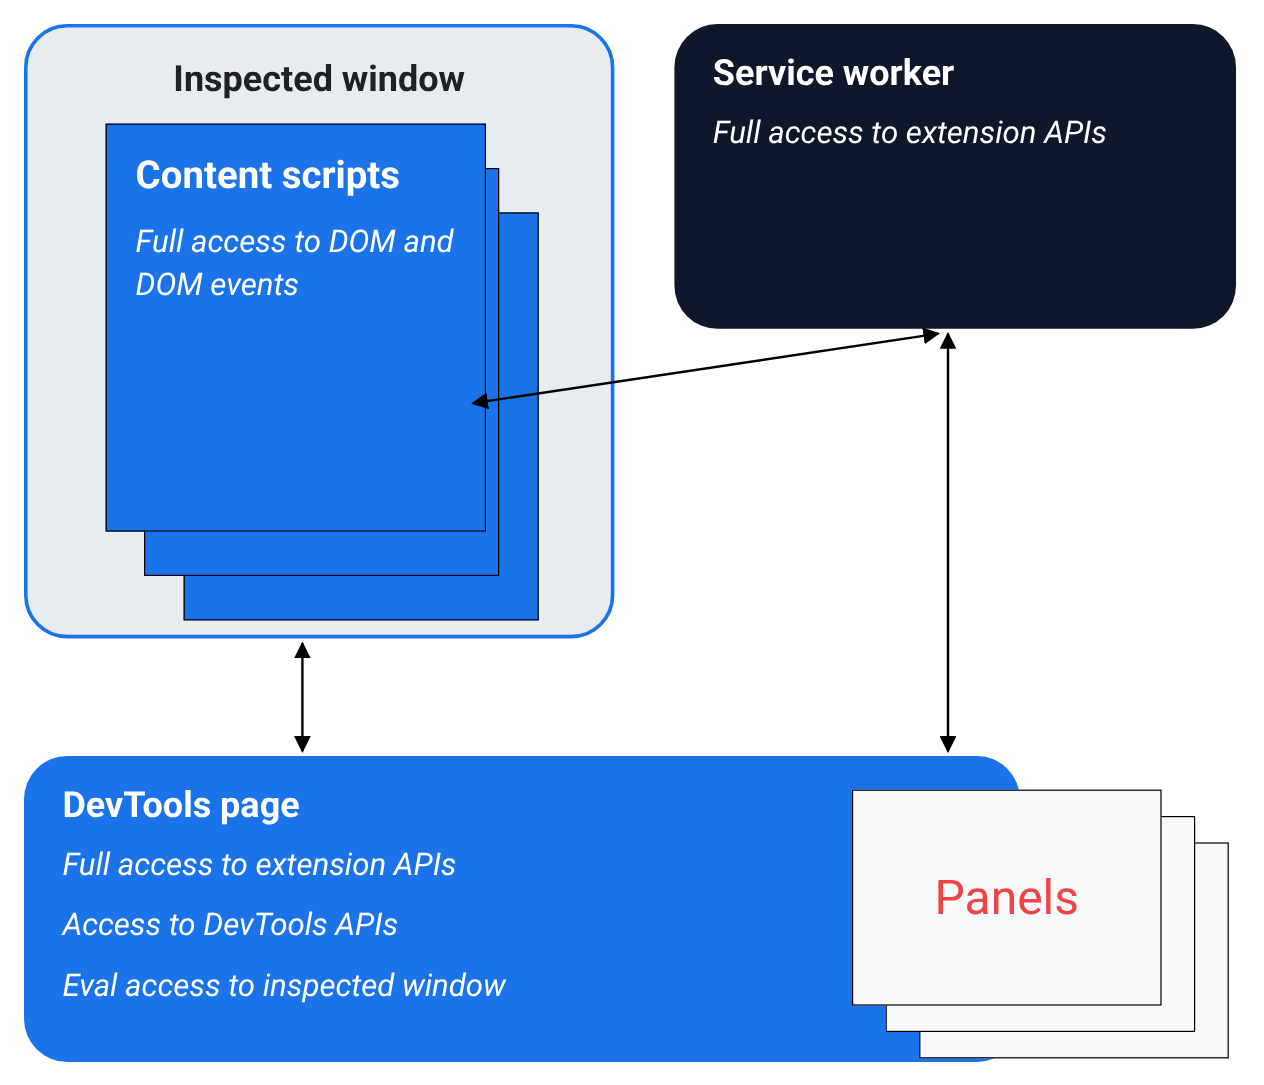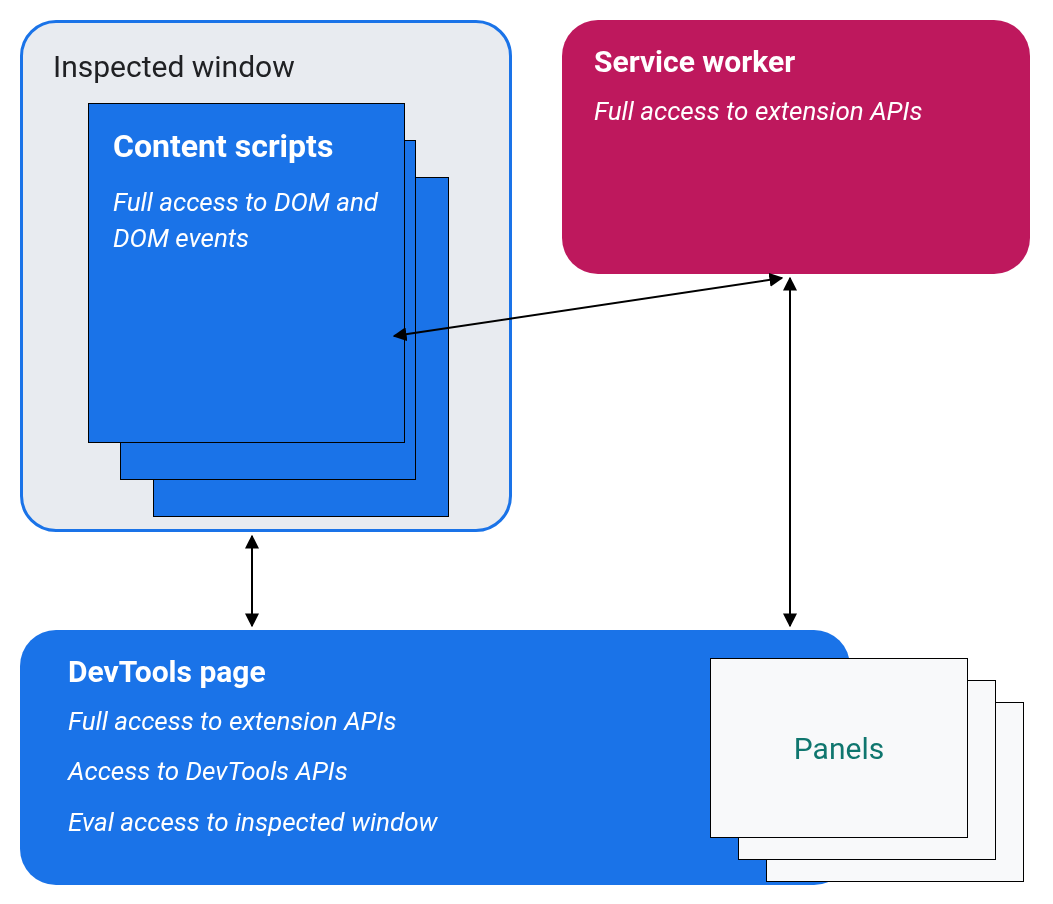--- a/index.html
+++ b/index.html
@@ -25,36 +25,37 @@
   height: 512px;
   background: #E8EBF0;
   border: 3px solid #1A73E8;
   padding: 26px 30px 30px 30px;
 }
 .svc {
   left: 562px;
   top: 20px;
   width: 468px;
   height: 254px;
-  background: #be185d;
+  background: #0f172a;
   padding: 24px 30px 24px 32px;
 }
 .devtools {
   left: 20px;
   top: 630px;
   width: 830px;
   height: 255px;
   background: #1A73E8;
-  padding: 24px 30px 22px 48px;
+  padding: 24px 30px 22px 32px;
 }
 .title-dark {
   color: #202124;
   font-size: 30px;
-  font-weight: 400;
+  font-weight: 700;
   margin: 0 0 14px 0;
+  text-align: center;
 }
 .title-white {
   color: #fff;
   font-size: 30px;
   font-weight: 700;
   margin: 0 0 14px 0;
 }
 .title-white-lg {
   color: #fff;
   font-size: 32px;
@@ -87,22 +88,22 @@
   left: 88px; top: 103px; width: 317px; height: 340px;
   padding: 22px 24px 20px 24px;
 }
 .panel-card-3 { left: 766px; top: 702px; width: 258px; height: 180px; }
 .panel-card-2 { left: 738px; top: 680px; width: 258px; height: 180px; }
 .panel-card-1 {
   left: 710px; top: 658px; width: 258px; height: 180px;
   display:flex; align-items:center; justify-content:center;
 }
 .panel-label {
-  font-size: 30px;
-  color:#0f766e;
+  font-size: 40px;
+  color:#ef4444;
 }
 svg.arrows {
   position: absolute;
   left: 0; top: 0;
   pointer-events: none;
 }
 </style>
 </head>
 <body>
 

